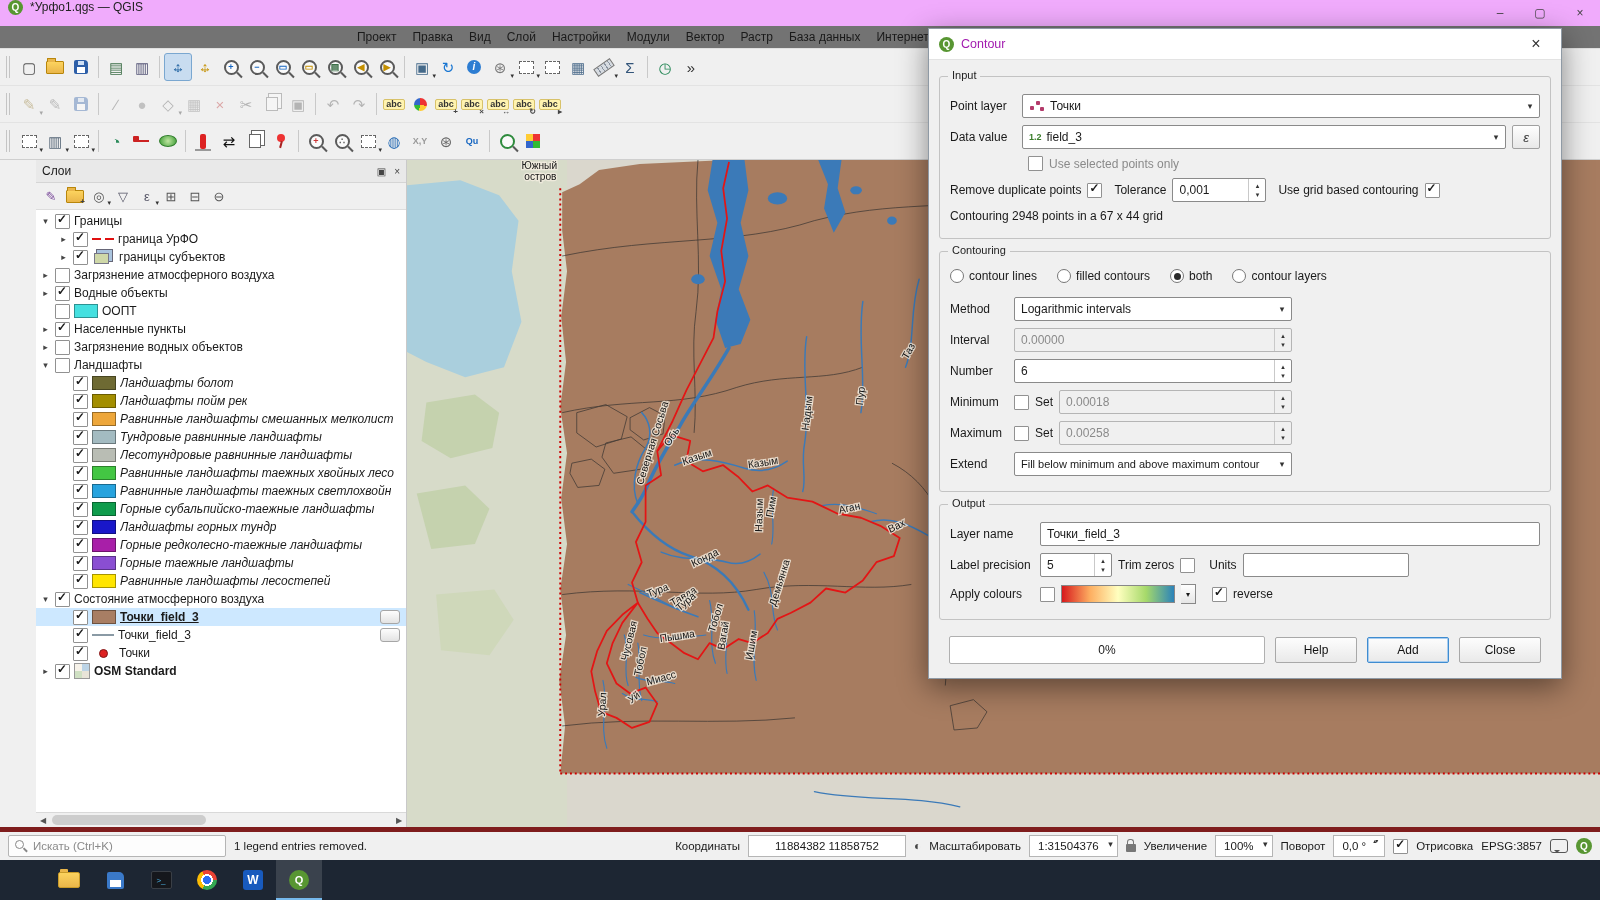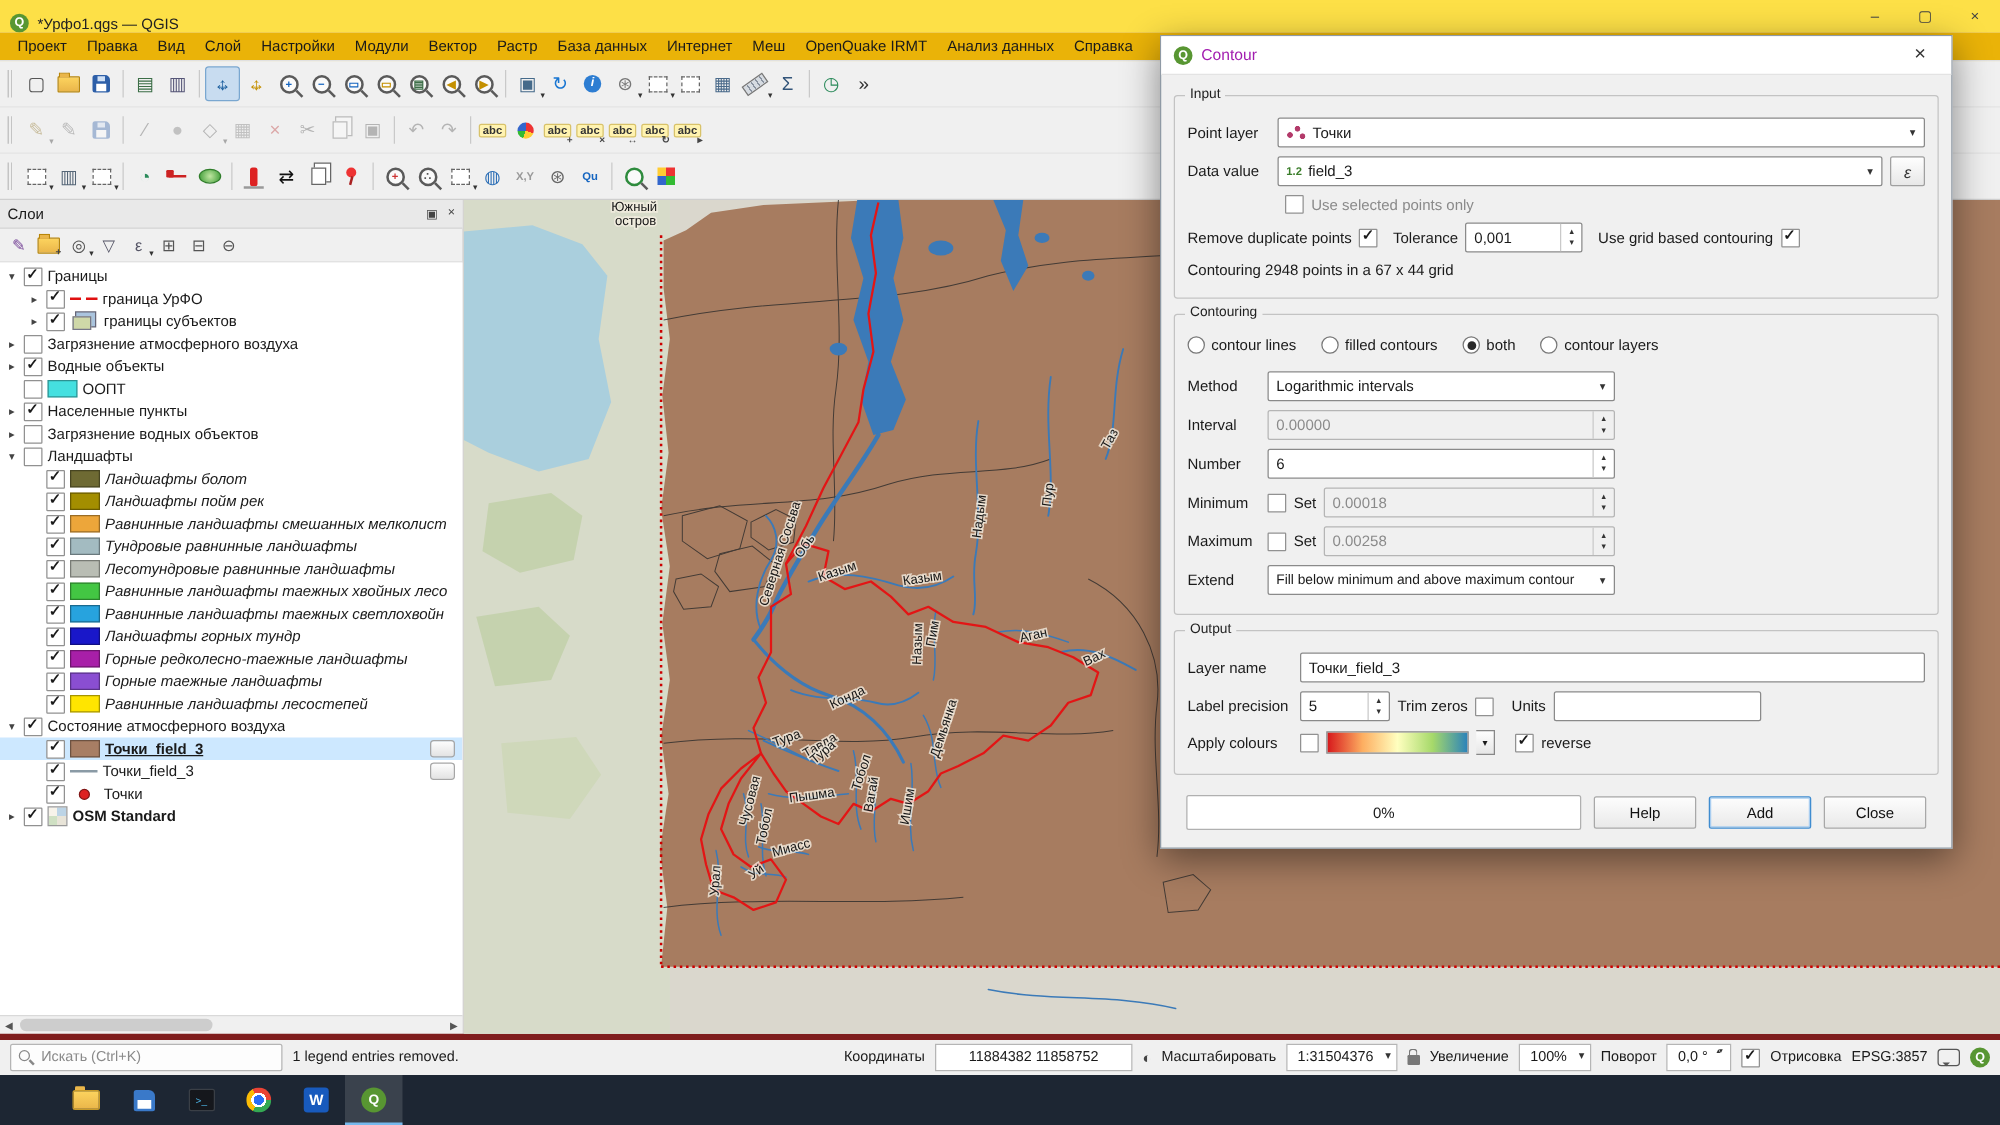--- a/index.html
+++ b/index.html
@@ -1,26 +1,26 @@
 <!DOCTYPE html>
 <html><head>
 <meta charset="utf-8">
 <style>
   html,body{margin:0;padding:0;background:#000;}
   body{font-family:"Liberation Sans",sans-serif;font-size:12px;color:#1a1a1a;}
   .screen{width:1600px;height:900px;position:relative;overflow:hidden;background:#f0f0f0;display:flex;flex-direction:column;}
 
   
-  .titlebar{height:26px;background:#fde047;display:flex;align-items:flex-end;padding-left:8px;gap:7px;flex:none;}
+  .titlebar{height:26px;background:#f0abfc;display:flex;align-items:flex-start;padding-left:8px;gap:7px;flex:none;}
   .qlogo{width:15px;height:15px;border-radius:50%;background:#589632;color:#fff;display:inline-flex;align-items:center;justify-content:center;font-weight:bold;font-size:10px;flex:none;}
   .qlogo::after{content:"Q";}
   .title-text{font-size:12px;color:#222;}
   .win-btns{margin-left:auto;display:flex;height:100%;}
   .wbtn{width:40px;display:flex;align-items:center;justify-content:center;font-size:12px;color:#444;}
-  .menubar{height:22px;background:#eab308;display:flex;align-items:center;padding-left:6px;border-bottom:1px solid #e0e0e0;flex:none;}
+  .menubar{height:22px;background:#737373;display:flex;align-items:center;padding-left:6px;border-bottom:1px solid #e0e0e0;flex:none;justify-content:center;}
   .menu-item{padding:2px 8px;color:#1a1a1a;}
 
   
   .toolbars{flex:none;background:#f0f0f0;border-bottom:1px solid #cfcfcf;}
   .tbar{display:flex;align-items:center;height:36px;padding:0 2px;border-bottom:1px solid #e3e3e3;}
   .grip{width:6px;height:22px;margin:0 4px;background:repeating-linear-gradient(90deg,#c4c4c4 0 1px,transparent 1px 3px);flex:none;}
   .tsep{width:1px;height:22px;background:#c9c9c9;margin:0 4px;flex:none;}
   .tbtn{width:26px;height:26px;display:flex;align-items:center;justify-content:center;border-radius:3px;position:relative;font-size:15px;flex:none;}
   .tbtn.active{background:#c8dcf0;border:1px solid #7aa7d0;}
   .tbtn.disabled{opacity:.38;}
@@ -50,21 +50,21 @@
   .t-redline .g::before{content:"";position:absolute;left:-2px;top:-4px;width:6px;height:6px;background:#c22;border-radius:1px;}
   .t-pin .g{width:8px;height:8px;background:#e33;border-radius:50%;position:relative;transform:translateY(-3px);}
   .t-pin .g::after{content:"";position:absolute;left:3px;top:7px;width:2px;height:7px;background:#a22;transform:rotate(15deg);}
   .t-checker .g{width:14px;height:14px;background:conic-gradient(#e33 0 25%,#3b3 0 50%,#36c 0 75%,#fc3 0);}
   .t-pie .g{width:13px;height:13px;border-radius:50%;background:conic-gradient(#e33 0 30%,#fc3 0 55%,#3b3 0 75%,#36c 0);}
   .t-copy .g{width:10px;height:12px;border:1px solid #666;background:#fff;box-shadow:3px -3px 0 0 #fff,3px -3px 0 1px #666;}
   .t-txt .g{font-size:9px;font-weight:bold;}
 
   
   .main{flex:1;display:flex;min-height:0;}
-  .layers-panel{width:370px;flex:none;background:#f0f0f0;border-right:1px solid #c9c9c9;display:flex;flex-direction:column;}
+  .layers-panel{width:370px;flex:none;background:#f0f0f0;border-right:1px solid #c9c9c9;display:flex;flex-direction:column;margin-left:36px;}
   .panel-head{height:22px;display:flex;align-items:center;padding:0 6px;background:#e9e9e9;border-bottom:1px solid #d5d5d5;font-size:12px;}
   .ph-btns{margin-left:auto;display:flex;gap:8px;}
   .phbtn{font-size:10px;color:#444;}
   .panel-tools{height:26px;display:flex;align-items:center;gap:2px;padding:0 4px;border-bottom:1px solid #ddd;}
   .panel-tools .tbtn{width:22px;height:22px;font-size:13px;}
   .tree{flex:1;background:#fff;overflow:hidden;padding-top:2px;}
   .trow{height:18px;display:flex;align-items:center;gap:4px;font-size:12px;white-space:nowrap;overflow:hidden;}
   .trow.sel{background:#cde8ff;}
   .exp{width:11px;flex:none;font-size:9px;color:#444;text-align:center;}
   .cb{width:13px;height:13px;border:1px solid #919191;background:#fff;flex:none;position:relative;display:inline-block;border-radius:1px;}
@@ -590,20 +590,26 @@
             <span class="exp"></span>
             <span class="cb on"></span>
             <span class="swatch" style="background: rgb(67, 198, 67);"></span>
             <span class="lab it">Равнинные ландшафты таежных хвойных лесо</span>
           </div>
           <div class="trow" style="padding-left: 22px;">
             <span class="exp"></span>
             <span class="cb on"></span>
             <span class="swatch" style="background: rgb(39, 163, 222);"></span>
             <span class="lab it">Равнинные ландшафты таежных светлохвойн</span>
+          </div>
+          <div class="trow" style="padding-left: 22px;">
+            <span class="exp"></span>
+            <span class="cb on"></span>
+            <span class="swatch" style="background: rgb(15, 156, 76);"></span>
+            <span class="lab it">Горные субальпийско-таежные ландшафты</span>
           </div>
           <div class="trow" style="padding-left: 22px;">
             <span class="exp"></span>
             <span class="cb on"></span>
             <span class="swatch" style="background: rgb(25, 23, 201);"></span>
             <span class="lab it">Ландшафты горных тундр</span>
           </div>
           <div class="trow" style="padding-left: 22px;">
             <span class="exp"></span>
             <span class="cb on"></span>

